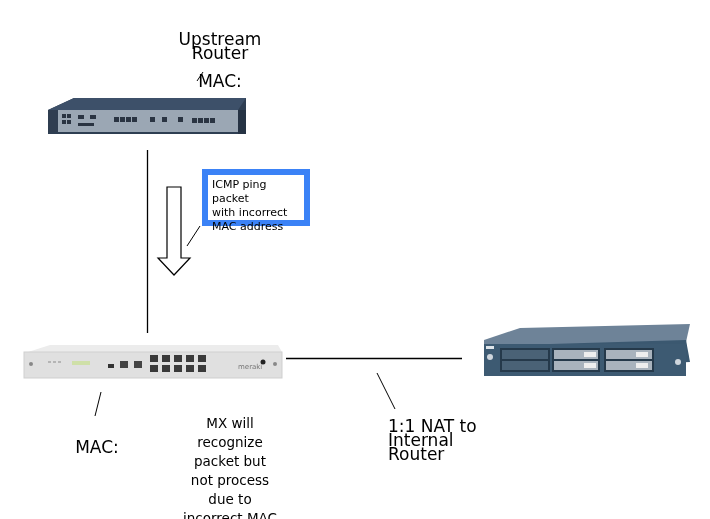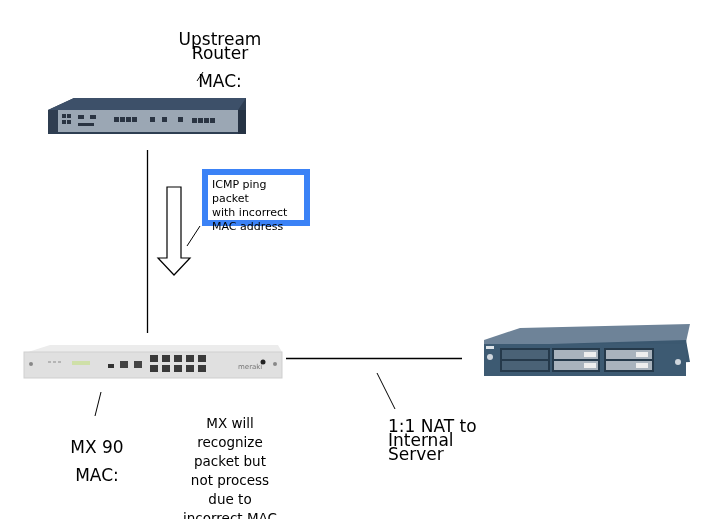--- a/index.html
+++ b/index.html
@@ -93,33 +93,32 @@
       <rect x="142" y="21" width="8" height="7"></rect>
     <rect x="154" y="21" width="8" height="7"></rect>
       <rect x="166" y="21" width="8" height="7"></rect>
     <rect x="178" y="21" width="8" height="7"></rect>
   </g>
   <text x="218" y="25" font-size="7" fill="#777" font-family="DejaVu Sans, sans-serif">meraki</text>
   <circle cx="243" cy="18" r="2.5" fill="#222"></circle>
 </svg>
 
 <div class="label" style="left:22px; top:426px; width:150px;">
-  <div>MX 90</div>
   <div>MAC:</div>
 </div>
 
 <div class="label big" style="left:170px; top:414px; width:120px;">MX will
 recognize
 packet but
 not process
 due to
 incorrect MAC</div>
 
 <div class="label" style="left:388px; top:419px; width:100px; text-align:left;">1:1 NAT to
-Internal Server</div>
+Internal Router</div>
 
 <svg class="abs" style="left:480px; top:322px;" width="222" height="66">
   <polygon points="4,18 40,6 210,2 206,20 4,28" fill="#6e8398"></polygon>
   <polygon points="4,24 206,18 210,40 4,50" fill="#3b5870"></polygon>
   <rect x="4" y="22" width="202" height="32" fill="#3d5a72"></rect>
   <rect x="20" y="26" width="50" height="24" fill="#25394a"></rect>
   <rect x="22" y="28" width="46" height="9" fill="#4a6276"></rect>
   <rect x="22" y="39" width="46" height="9" fill="#4a6276"></rect>
   <rect x="72" y="26" width="48" height="24" fill="#25394a"></rect>
   <rect x="74" y="28" width="44" height="9" fill="#a9b3bd"></rect>

